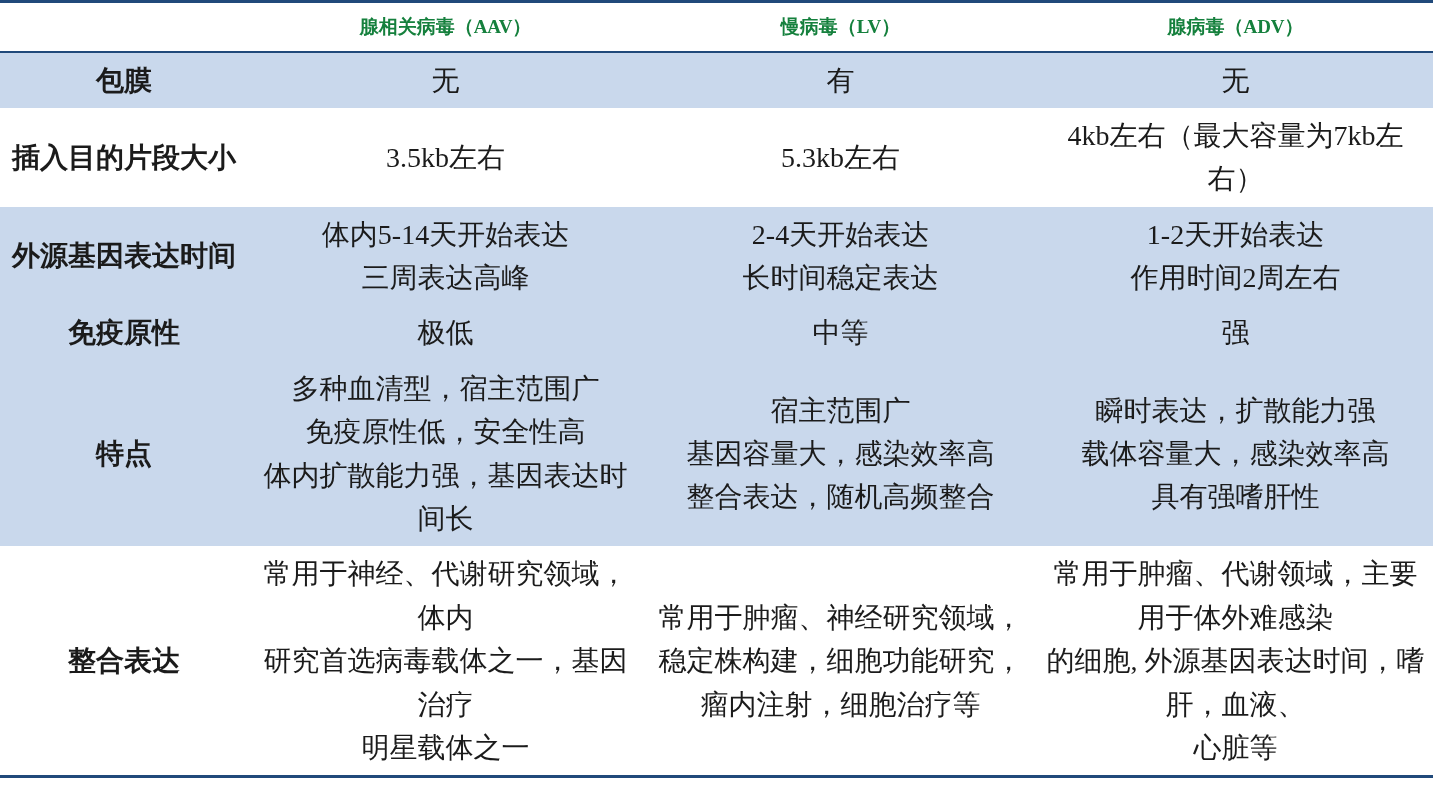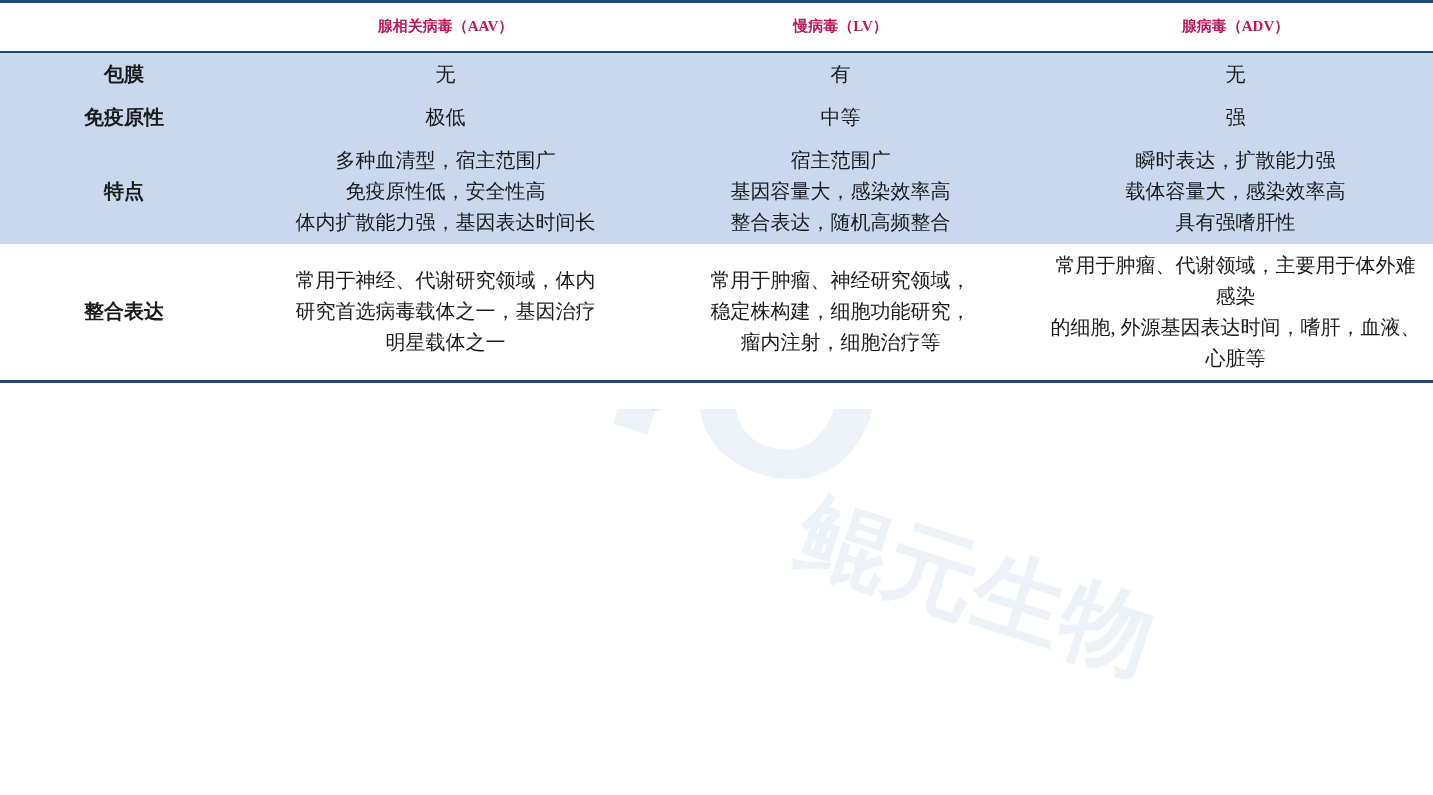--- a/index.html
+++ b/index.html
@@ -73,40 +73,40 @@
     z-index: 10;
     border-collapse: collapse;
     width: 1433px;
     table-layout: fixed;
     background: transparent;
   }
   table.main-table td, table.main-table th {
     border: none;
     text-align: center;
     vertical-align: middle;
-    font-size: 20px;
+    font-size: 28px;
     line-height: 1.55;
     padding: 6px 8px;
     box-sizing: border-box;
   }
   col.c0 { width: 248px; }
   col.c1 { width: 395px; }
   col.c2 { width: 395px; }
   col.c3 { width: 395px; }
 
   
   tr.rule-top td {
     border-top: 3px solid #20497a;
   }
   tr.header-row td {
     border-bottom: 2px solid #20497a;
     font-weight: bold;
-    font-size: 15px;
+    font-size: 19px;
     height: 50px;
-    color: #be185d;
+    color: #15803d;
   }
   tr.band td {
     background: #c9d8ec;
   }
   tr.plain td {
     background: #ffffff;
   }
   td.rowlabel {
     font-weight: bold;
     font-size: 21px;
@@ -157,21 +157,48 @@
         <td>
             <span class="cellline">有</span>
           </td>
         <td>
             <span class="cellline">无</span>
           </td>
       </tr>
 
 
 
-
+      <tr class="plain">
+        <td class="rowlabel">插入目的片段大小</td>
+        <td>
+            <span class="cellline">3.5kb左右</span>
+          </td>
+        <td>
+            <span class="cellline">5.3kb左右</span>
+          </td>
+        <td>
+            <span class="cellline">4kb左右（最大容量为7kb左右）</span>
+          </td>
+      </tr>
+
+      <tr class="band">
+        <td class="rowlabel">外源基因表达时间</td>
+        <td class="tight">
+          <span class="cellline">体内5-14天开始表达</span>
+          <span class="cellline">三周表达高峰</span>
+        </td>
+        <td class="tight">
+          <span class="cellline">2-4天开始表达</span>
+          <span class="cellline">长时间稳定表达</span>
+        </td>
+        <td class="tight">
+          <span class="cellline">1-2天开始表达</span>
+          <span class="cellline">作用时间2周左右</span>
+        </td>
+      </tr>
 
 
       <tr class="band">
         <td class="rowlabel">免疫原性</td>
         <td>
             <span class="cellline">极低</span>
           </td>
         <td>
             <span class="cellline">中等</span>
           </td>

